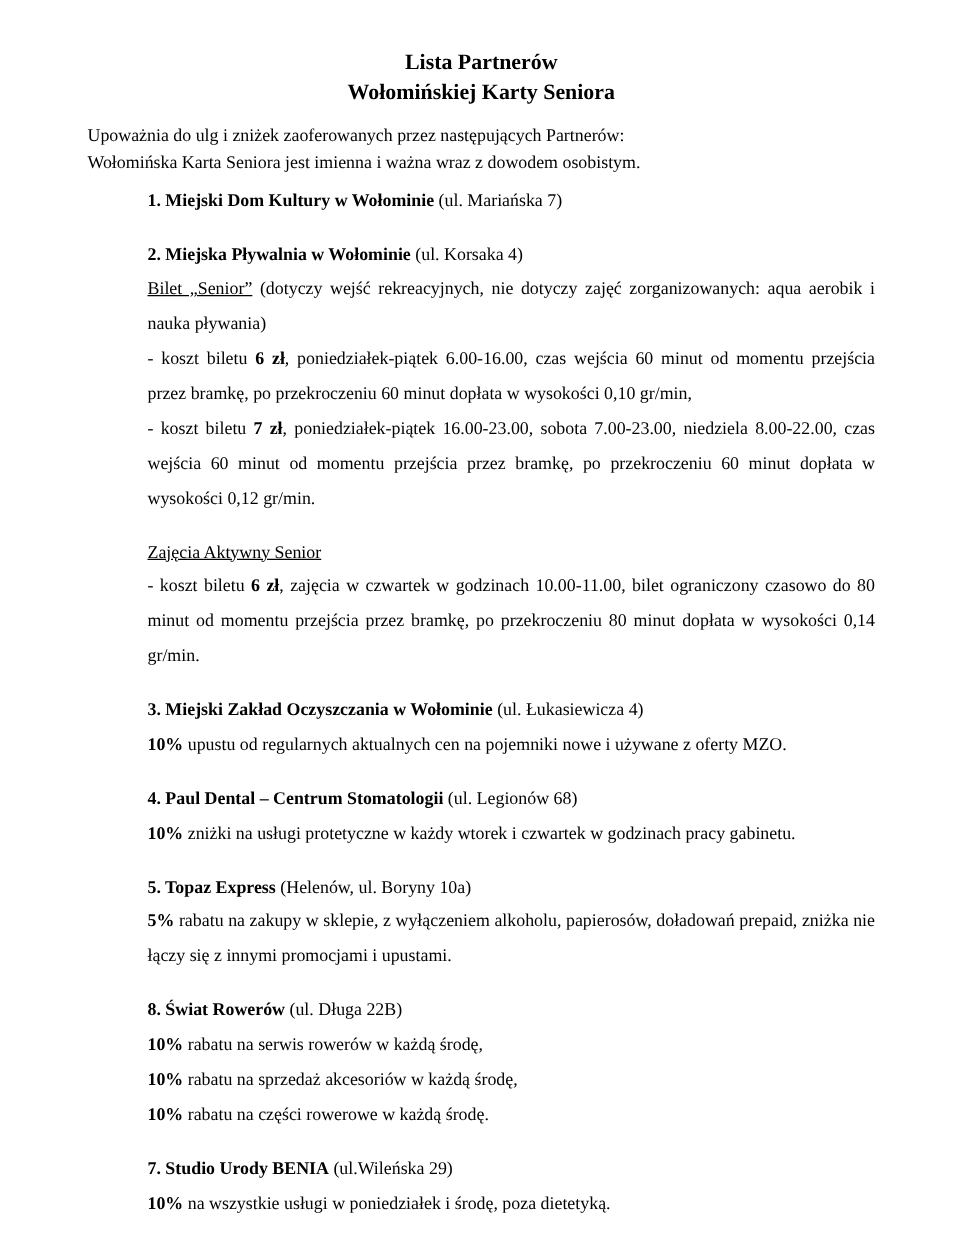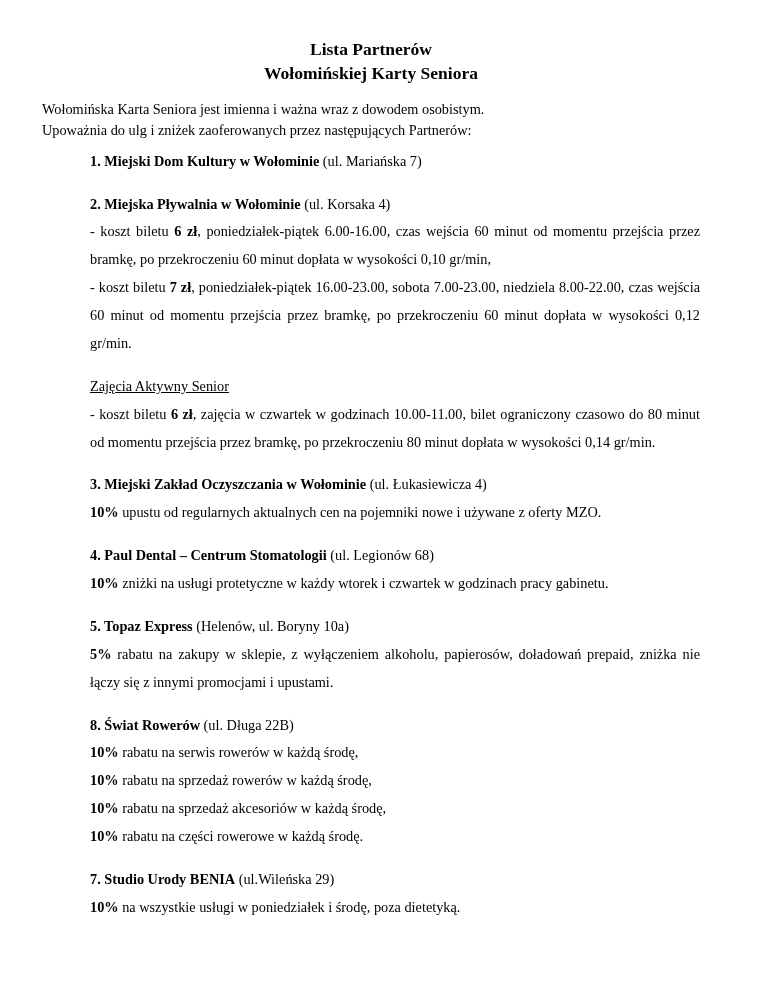--- a/index.html
+++ b/index.html
@@ -10,21 +10,21 @@
   body {
     width: 768px;
     height: 994px;
     font-family: "Liberation Serif", serif;
     color: #000000;
   }
   .page {
     width: 768px;
     height: 994px;
     box-sizing: border-box;
-    padding: 38px 68px 0 42px;
+    padding: 38px 68px 0 70px;
     position: relative;
     overflow: hidden;
   }
   .title {
     text-align: center;
     font-weight: bold;
     font-size: 17.5px;
     line-height: 1.35;
     margin: 0 0 14px 0;
   }
@@ -48,33 +48,36 @@
 </head>
 <body>
 
 <div class="page">
 
   <div class="title">
     <div>Lista Partnerów</div>
     <div>Wołomińskiej Karty Seniora</div>
   </div>
 
+  <p class="tight nojust">Upoważnia do ulg i zniżek zaoferowanych przez następujących Partnerów:</p>
   <p class="tight nojust">Wołomińska Karta Seniora jest imienna i ważna wraz z dowodem osobistym.</p>
-  <p class="tight nojust">Upoważnia do ulg i zniżek zaoferowanych przez następujących Partnerów:</p>
 
   <div class="gap-sm"></div>
 
   <p class="spaced nojust">
     <b>1. Miejski Dom Kultury w Wołominie</b><span> (ul. Mariańska 7)</span>
   </p>
 
   <div class="gap-md"></div>
 
   <p class="spaced nojust">
     <b>2. Miejska Pływalnia w Wołominie</b><span> (ul. Korsaka 4)</span>
+  </p>
+  <p class="spaced">
+    <u>Bilet „Senior”</u><span> (dotyczy wejść rekreacyjnych, nie dotyczy zajęć zorganizowanych: aqua aerobik i nauka pływania)</span>
   </p>
   <p class="spaced">
     <span>- koszt biletu </span><b>6 zł</b><span>, poniedziałek-piątek 6.00-16.00, czas wejścia 60 minut od momentu przejścia przez bramkę, po przekroczeniu 60 minut dopłata w wysokości 0,10 gr/min,</span>
   </p>
   <p class="spaced">
     <span>- koszt biletu </span><b>7 zł</b><span>, poniedziałek-piątek 16.00-23.00, sobota 7.00-23.00, niedziela 8.00-22.00, czas wejścia 60 minut od momentu przejścia przez bramkę, po przekroczeniu 60 minut dopłata w wysokości 0,12 gr/min.</span>
   </p>
 
   <div class="gap-md"></div>
 
@@ -114,23 +117,20 @@
 
   <div class="gap-md"></div>
 
   <p class="spaced nojust">
     <b>8. Świat Rowerów</b><span> (ul. Długa 22B)</span>
   </p>
   <p class="spaced nojust">
     <b>10%</b><span> rabatu na serwis rowerów w każdą środę,</span>
   </p>
   <p class="spaced nojust">
-    <b>10%</b><span> rabatu na sprzedaż rowerów w każdą środę,</span>
-  </p>
-  <p class="spaced nojust">
     <b>10%</b><span> rabatu na sprzedaż akcesoriów w każdą środę,</span>
   </p>
   <p class="spaced nojust">
     <b>10%</b><span> rabatu na części rowerowe w każdą środę.</span>
   </p>
 
   <div class="gap-md"></div>
 
   <p class="spaced nojust">
     <b>7. Studio Urody BENIA</b><span> (ul.Wileńska 29)</span>

